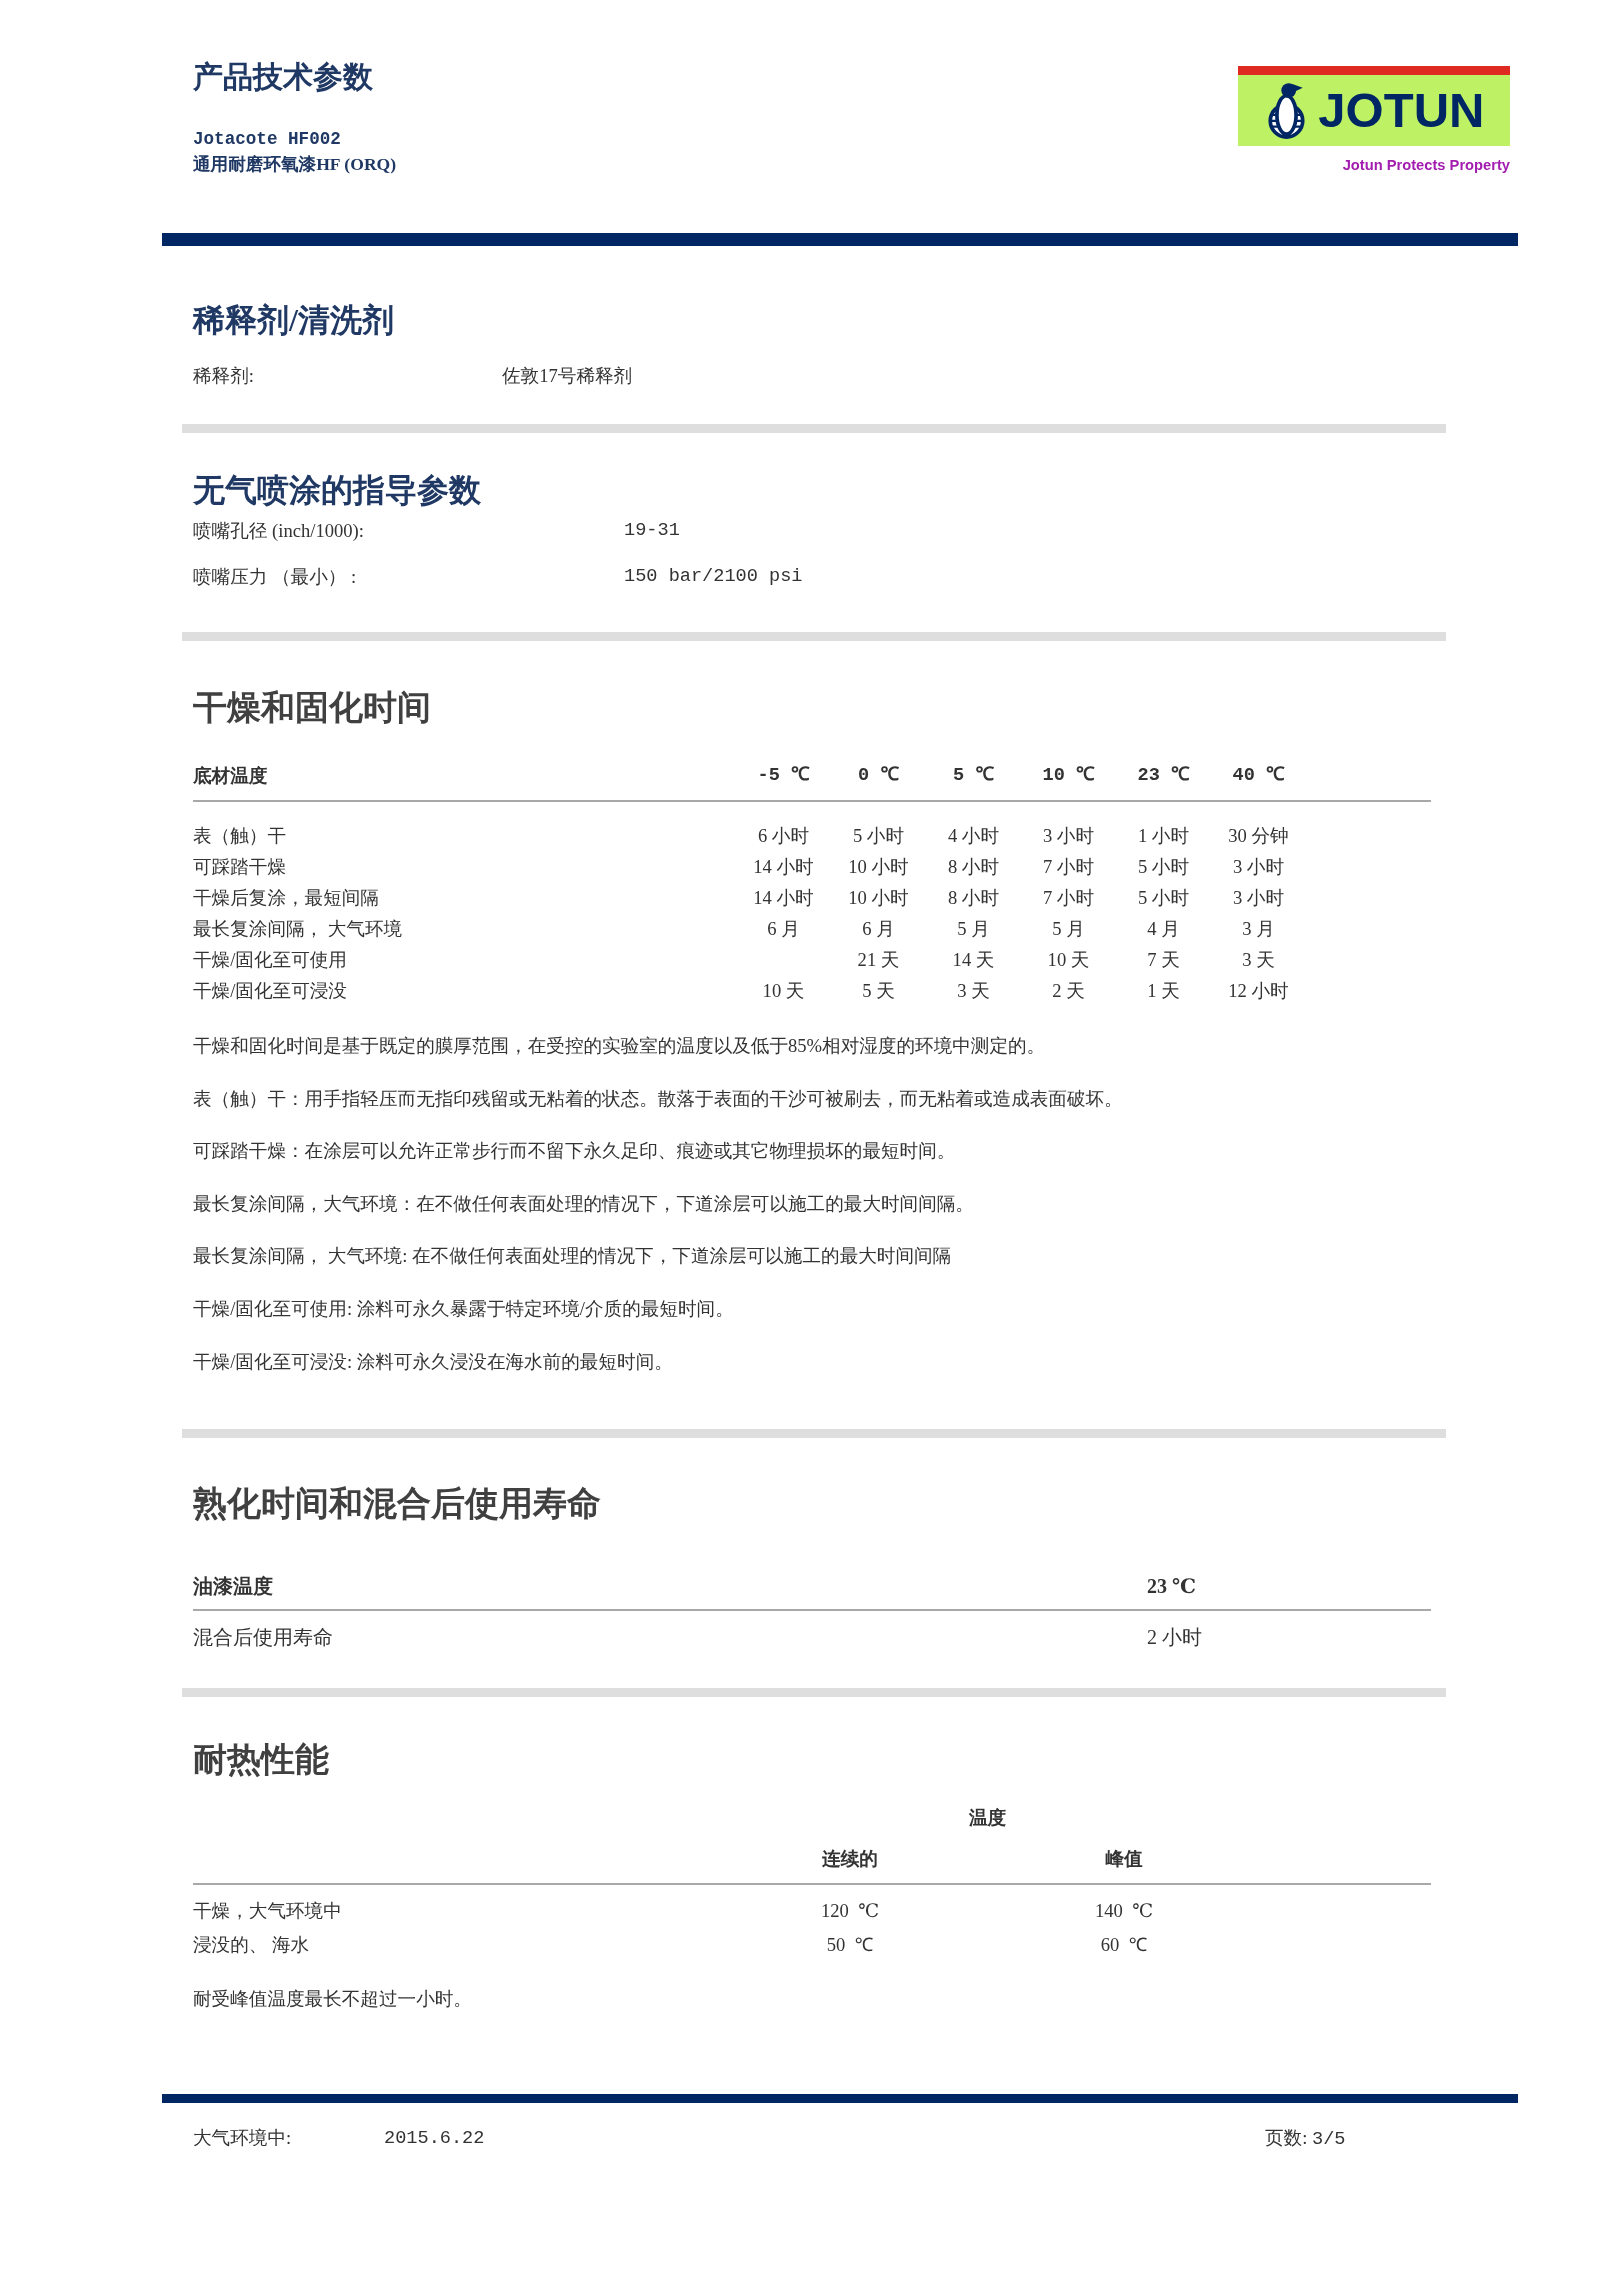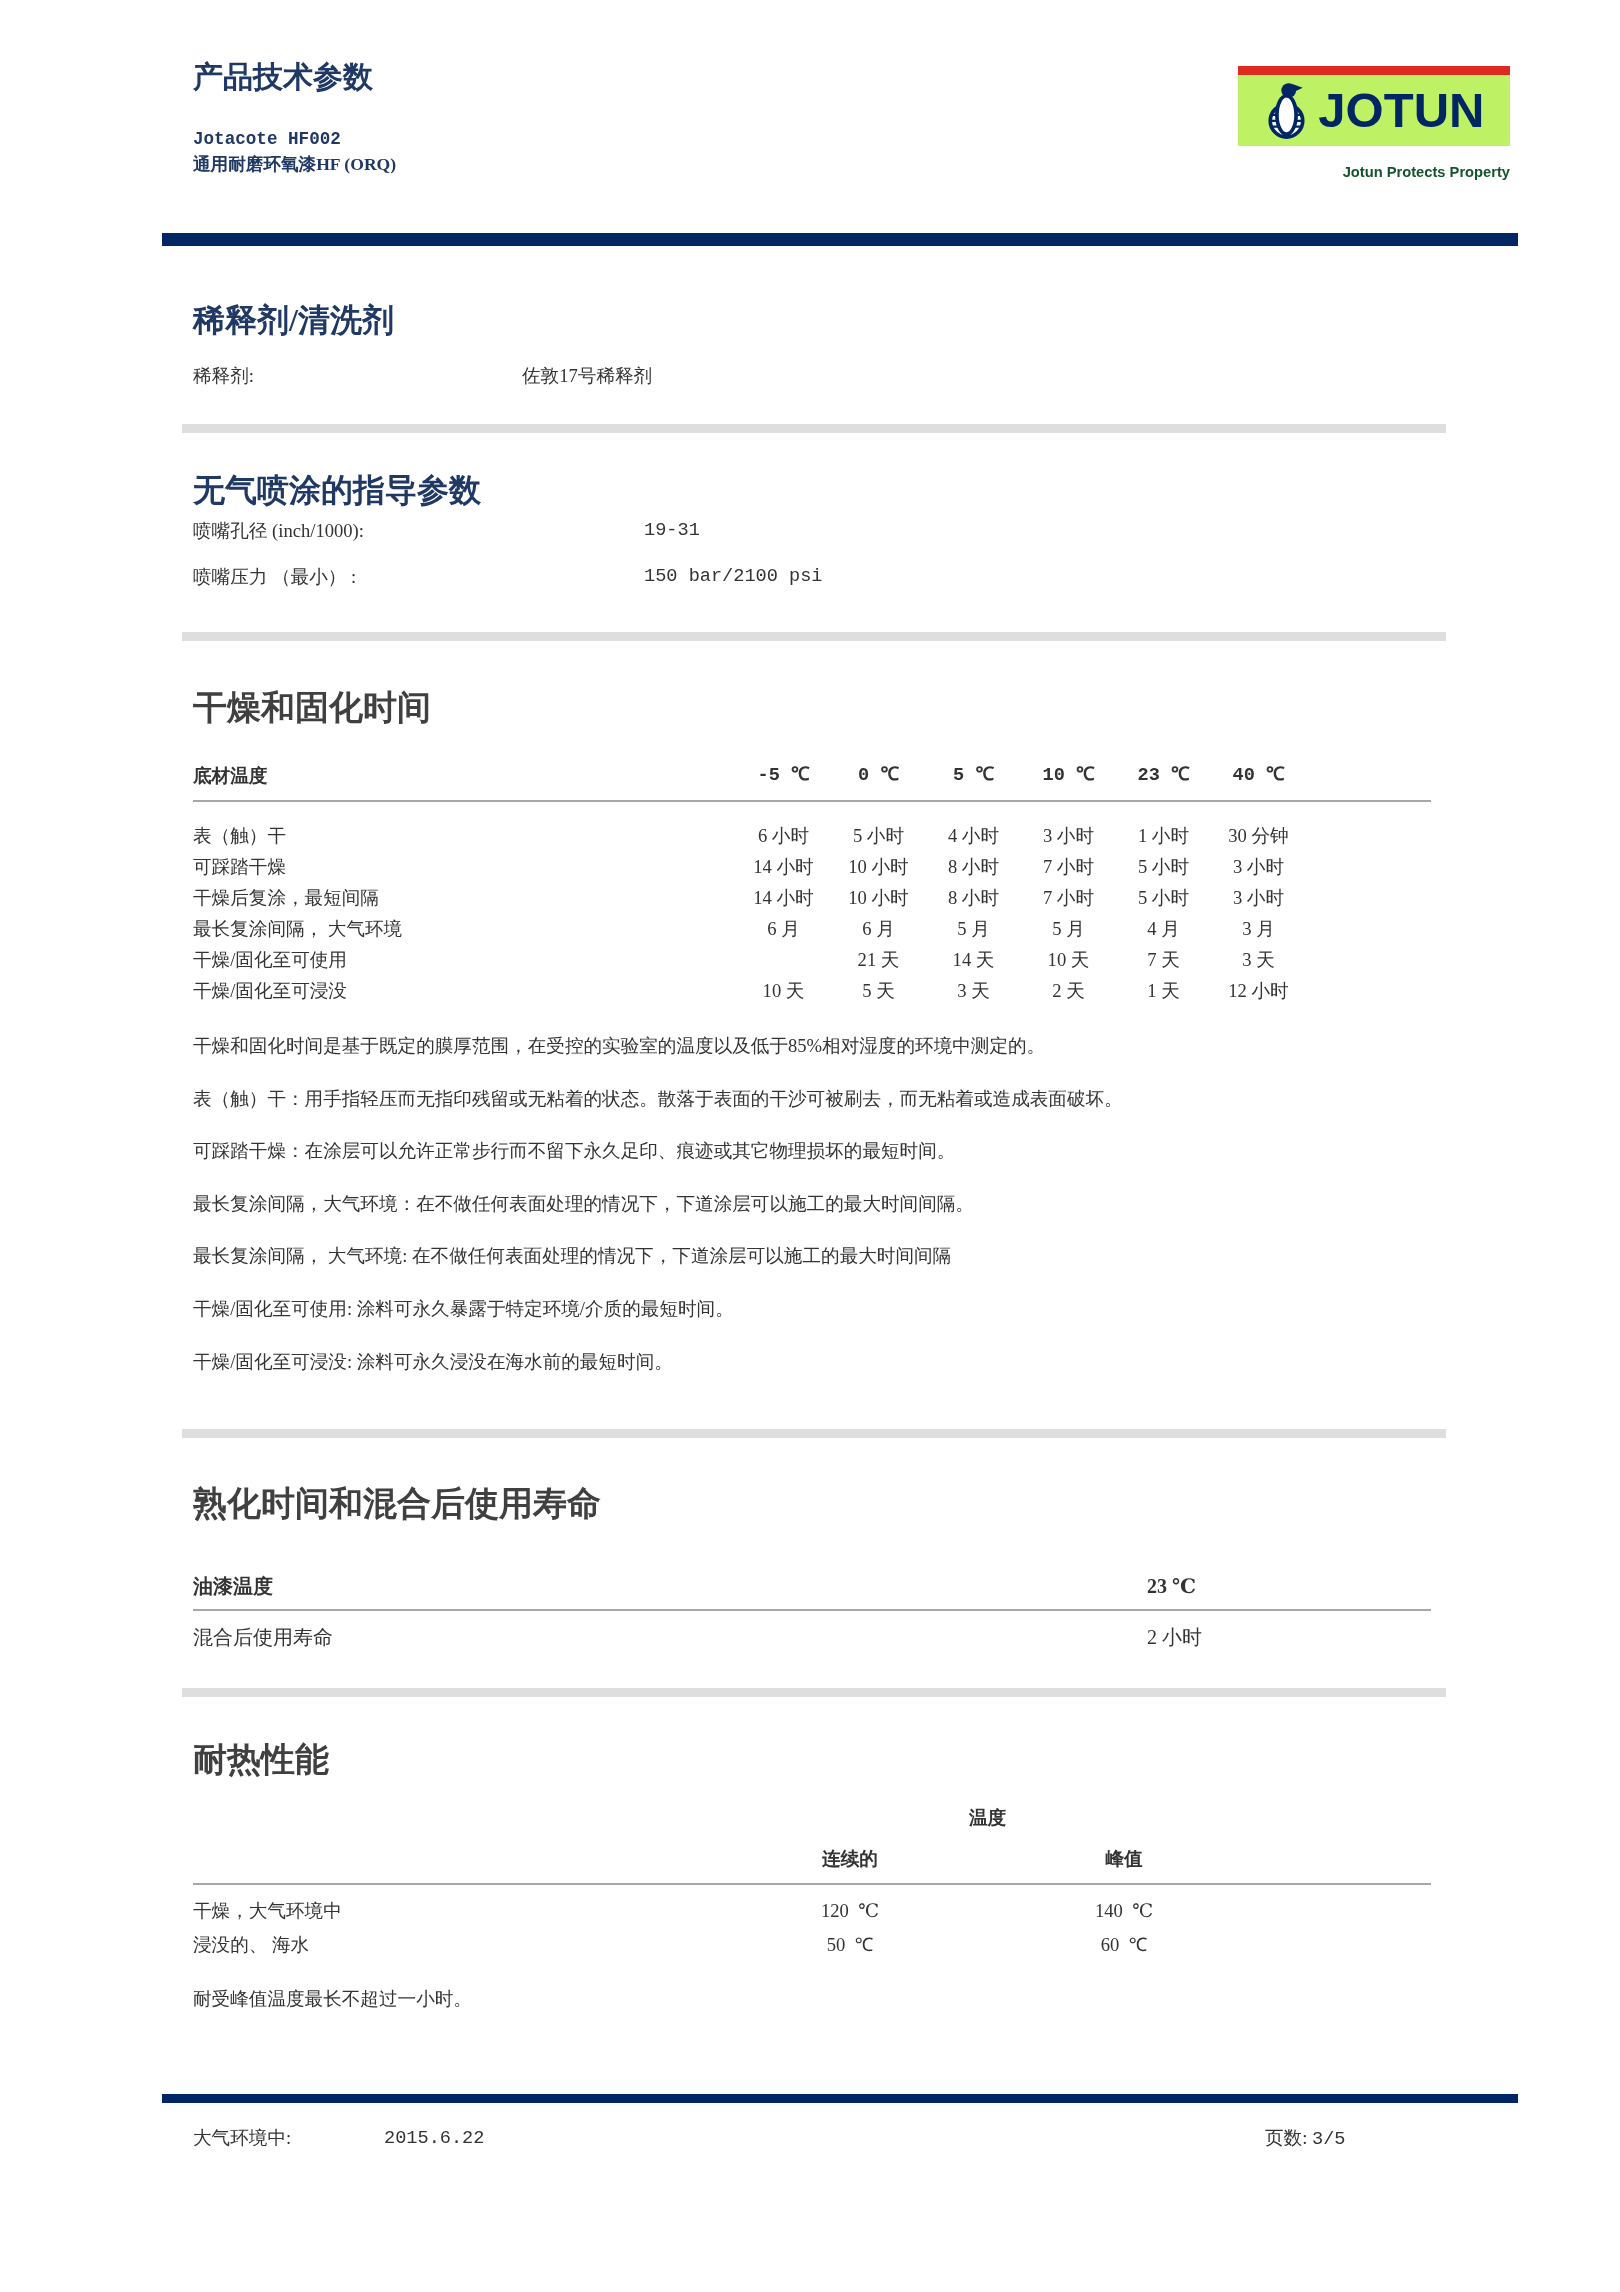--- a/index.html
+++ b/index.html
@@ -13,33 +13,33 @@
   
   .doc-title { font-size:30px; font-weight:bold; color:#1f3864; line-height:35px; }
   .prod-line { font-size:17.6px; font-weight:bold; color:#1f3864; line-height:24.5px; }
   .mono { font-family:"Liberation Mono","DejaVu Sans Mono",monospace; }
 
   
   .logo { width:272px; }
   .logo-red { height:8.8px; background:#de2a20; }
   .logo-yellow { height:71px; background:#bef264; display:flex; align-items:center; justify-content:center; gap:9.8px; }
   .logo-word { font-family:"Liberation Sans","DejaVu Sans",sans-serif; font-weight:bold; font-size:49px; color:#002664; letter-spacing:0px; line-height:1; }
-  .logo-tagline { margin-top:18px; text-align:right; font-family:"Liberation Sans","DejaVu Sans",sans-serif; font-weight:bold; font-size:14.7px; color:#14532d; }
+  .logo-tagline { margin-top:11px; text-align:right; font-family:"Liberation Sans","DejaVu Sans",sans-serif; font-weight:bold; font-size:14.7px; color:#a21caf; }
 
   
   .bluebar { background:#002664; }
   .graybar { background:#dedede; height:8.8px; }
   .rule { height:2px; background:#a8a8a8; }
 
   
   .h-small { font-size:32px; font-weight:bold; color:#1f3864; line-height:33px; }
   .h-big   { font-size:34px; font-weight:bold; color:#404040; line-height:39px;text-align:center; }
 
   
-  .kv { display:flex; font-size:18.6px; line-height:22.5px;gap:20px; }
+  .kv { display:flex; font-size:18.6px; line-height:22.5px; }
   .kv .k-narrow { width:309px; flex:0 0 auto; }
   .kv .k-wide   { width:431px; flex:0 0 auto; }
 
   
   .dry-row { display:flex; font-size:18.6px; line-height:31px; }
   .dry-head { line-height:25.5px; font-weight:bold; }
   .dry-label { width:543px; flex:0 0 auto; }
   .dry-cell { width:95px; flex:0 0 auto; text-align:center; white-space:pre; }
 
   .note { font-size:18.6px; line-height:21.6px; margin:0 0 31px 0; }

